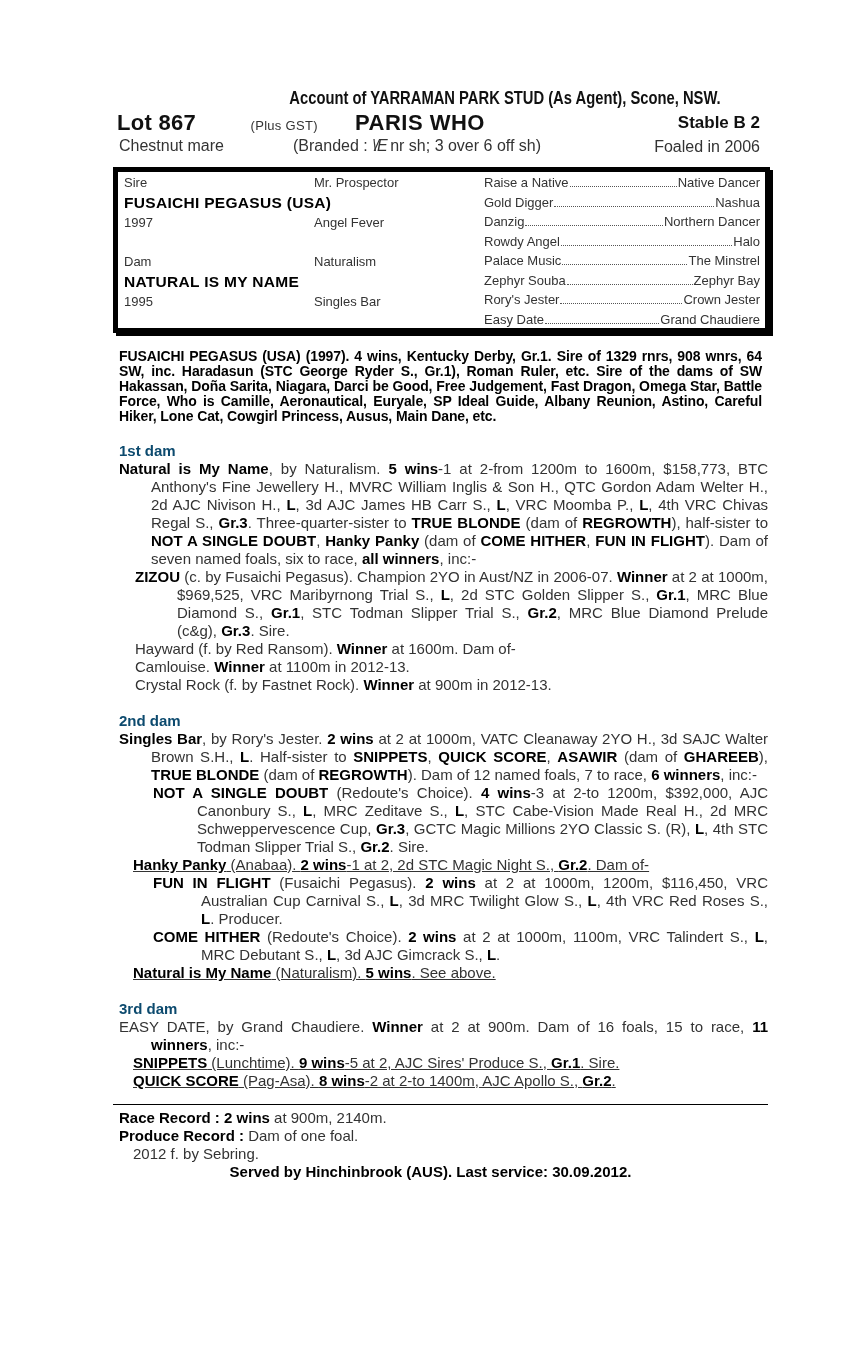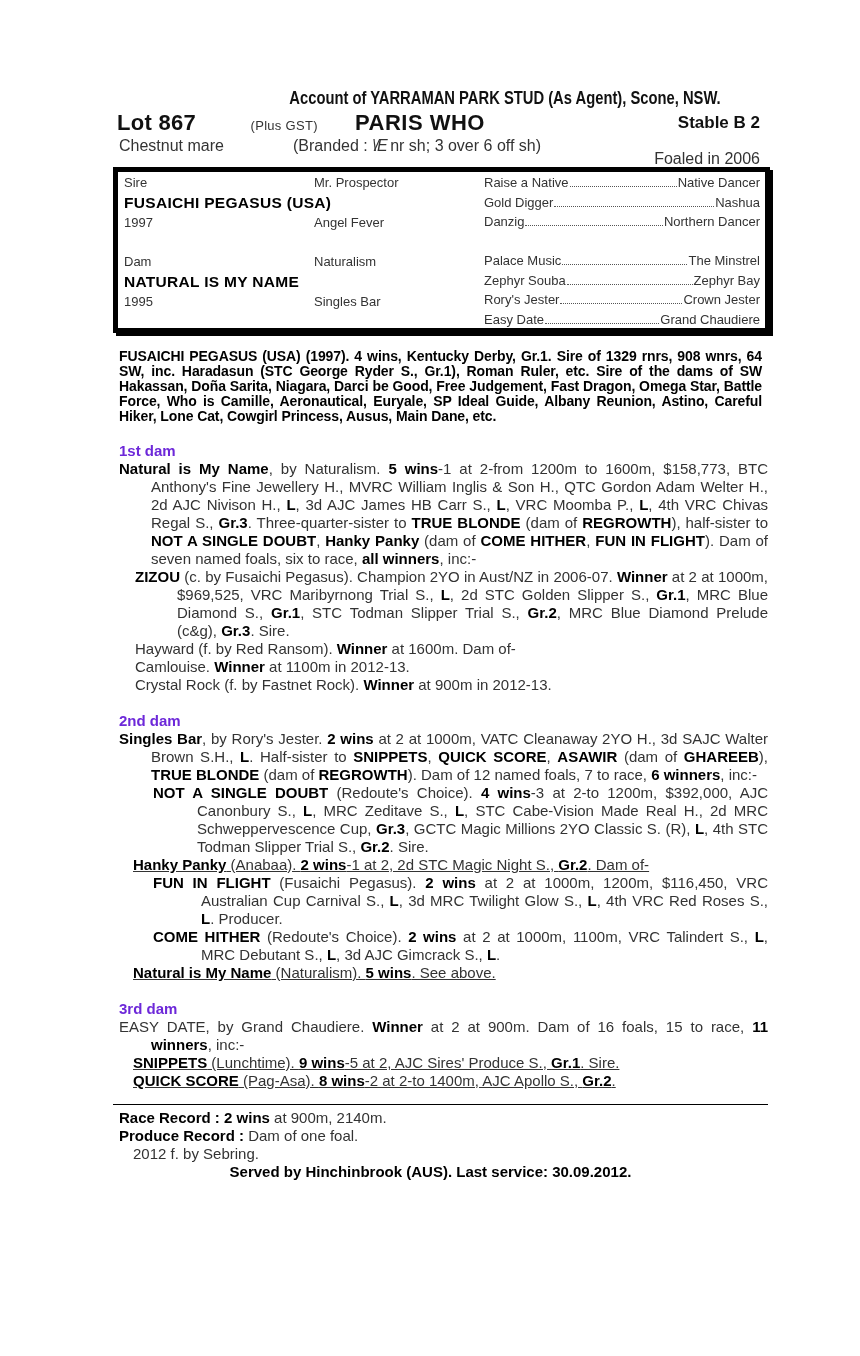--- a/index.html
+++ b/index.html
@@ -9,32 +9,32 @@
   .account span { display: inline-block; transform: scaleX(0.82); }
   .lotline { position: relative; height: 26px; margin-top: 2px; }
   .lotline .lot { position: absolute; left: 4px; top: 0; font-size: 22px; font-weight: bold; letter-spacing: 0.3px; }
   .lotline .gst { font-size: 13px; font-weight: normal; color: #333; margin-left: 48px; }
   .lotline .horse { position: absolute; left: 242px; top: 0; font-size: 22px; font-weight: bold; letter-spacing: 0.5px; }
   .lotline .stable { position: absolute; right: 8px; top: 3px; font-size: 17px; font-weight: bold; }
   .subline { position: relative; height: 22px; font-size: 16px; color: #333; }
   .subline .color { position: absolute; left: 6px; top: 1px; }
   .subline .brand { position: absolute; left: 180px; top: 1px; }
   .subline .brand .mark { font-style: italic; font-weight: normal; letter-spacing: -2px; }
-  .subline .foaled { position: absolute; right: 8px; top: 14px; }
+  .subline .foaled { position: absolute; right: 8px; top: 2px; }
 
   .pedigree { position: relative; margin-top: 9px; width: 647px; height: 156px; border: 5px solid #000000; box-shadow: 3px 3px 0 #000; font-size: 13px; color: #333; }
   .ped-row { position: absolute; height: 20px; line-height: 20px; white-space: nowrap; }
   .ped-bold { font-size: 15.5px; font-weight: 900; color: #000; letter-spacing: 0.3px; }
   .ped-line { position: absolute; left: 366px; width: 276px; height: 19.5px; line-height: 19.5px; display: flex; align-items: baseline; font-size: 13px; color: #333; }
   .ped-line .dots { flex: 1; border-bottom: 1px dotted #555; margin: 0 1px 5px 1px; }
 
   .sire-summary { margin-top: 16px; font-size: 14px; font-weight: 900; line-height: 15px; color: #000; text-align: justify; letter-spacing: -0.1px; padding: 0 6px 0 6px; }
 
   .section { margin-top: 18px; font-size: 15px; color: #333; }
-  .sec-head { font-weight: 900; color: #6d28d9; font-size: 15px; height: 18px; line-height: 18px; padding-left: 6px; }
+  .sec-head { font-weight: 900; color: #0c4a6e; font-size: 15px; height: 18px; line-height: 18px; padding-left: 6px; }
   .para { line-height: 18px; text-align: justify; }
   .b { font-weight: 900; color: #000; }
   .hang1 { padding-left: 38px; text-indent: -32px; }
   .hang2 { padding-left: 64px; text-indent: -42px; }
   .hang2b { padding-left: 38px; text-indent: -18px; text-decoration: underline; }
   .hang3 { padding-left: 84px; text-indent: -44px; }
   .hang3b { padding-left: 88px; text-indent: -48px; }
   .hang4 { padding-left: 30px; text-indent: -8px; }
   .nojust { text-align: left; }
 
@@ -88,20 +88,25 @@
     <div class="ped-line" style="top:20.5px">
         <span>Gold Digger</span>
         <span class="dots"></span>
         <span>Nashua</span>
       </div>
     <div class="ped-line" style="top:40px">
         <span>Danzig</span>
         <span class="dots"></span>
         <span>Northern Dancer</span>
       </div>
+    <div class="ped-line" style="top:59.5px">
+        <span>Rowdy Angel</span>
+        <span class="dots"></span>
+        <span>Halo</span>
+      </div>
     <div class="ped-line" style="top:79px">
         <span>Palace Music</span>
         <span class="dots"></span>
         <span>The Minstrel</span>
       </div>
     <div class="ped-line" style="top:98.5px">
         <span>Zephyr Souba</span>
         <span class="dots"></span>
         <span>Zephyr Bay</span>
       </div>

